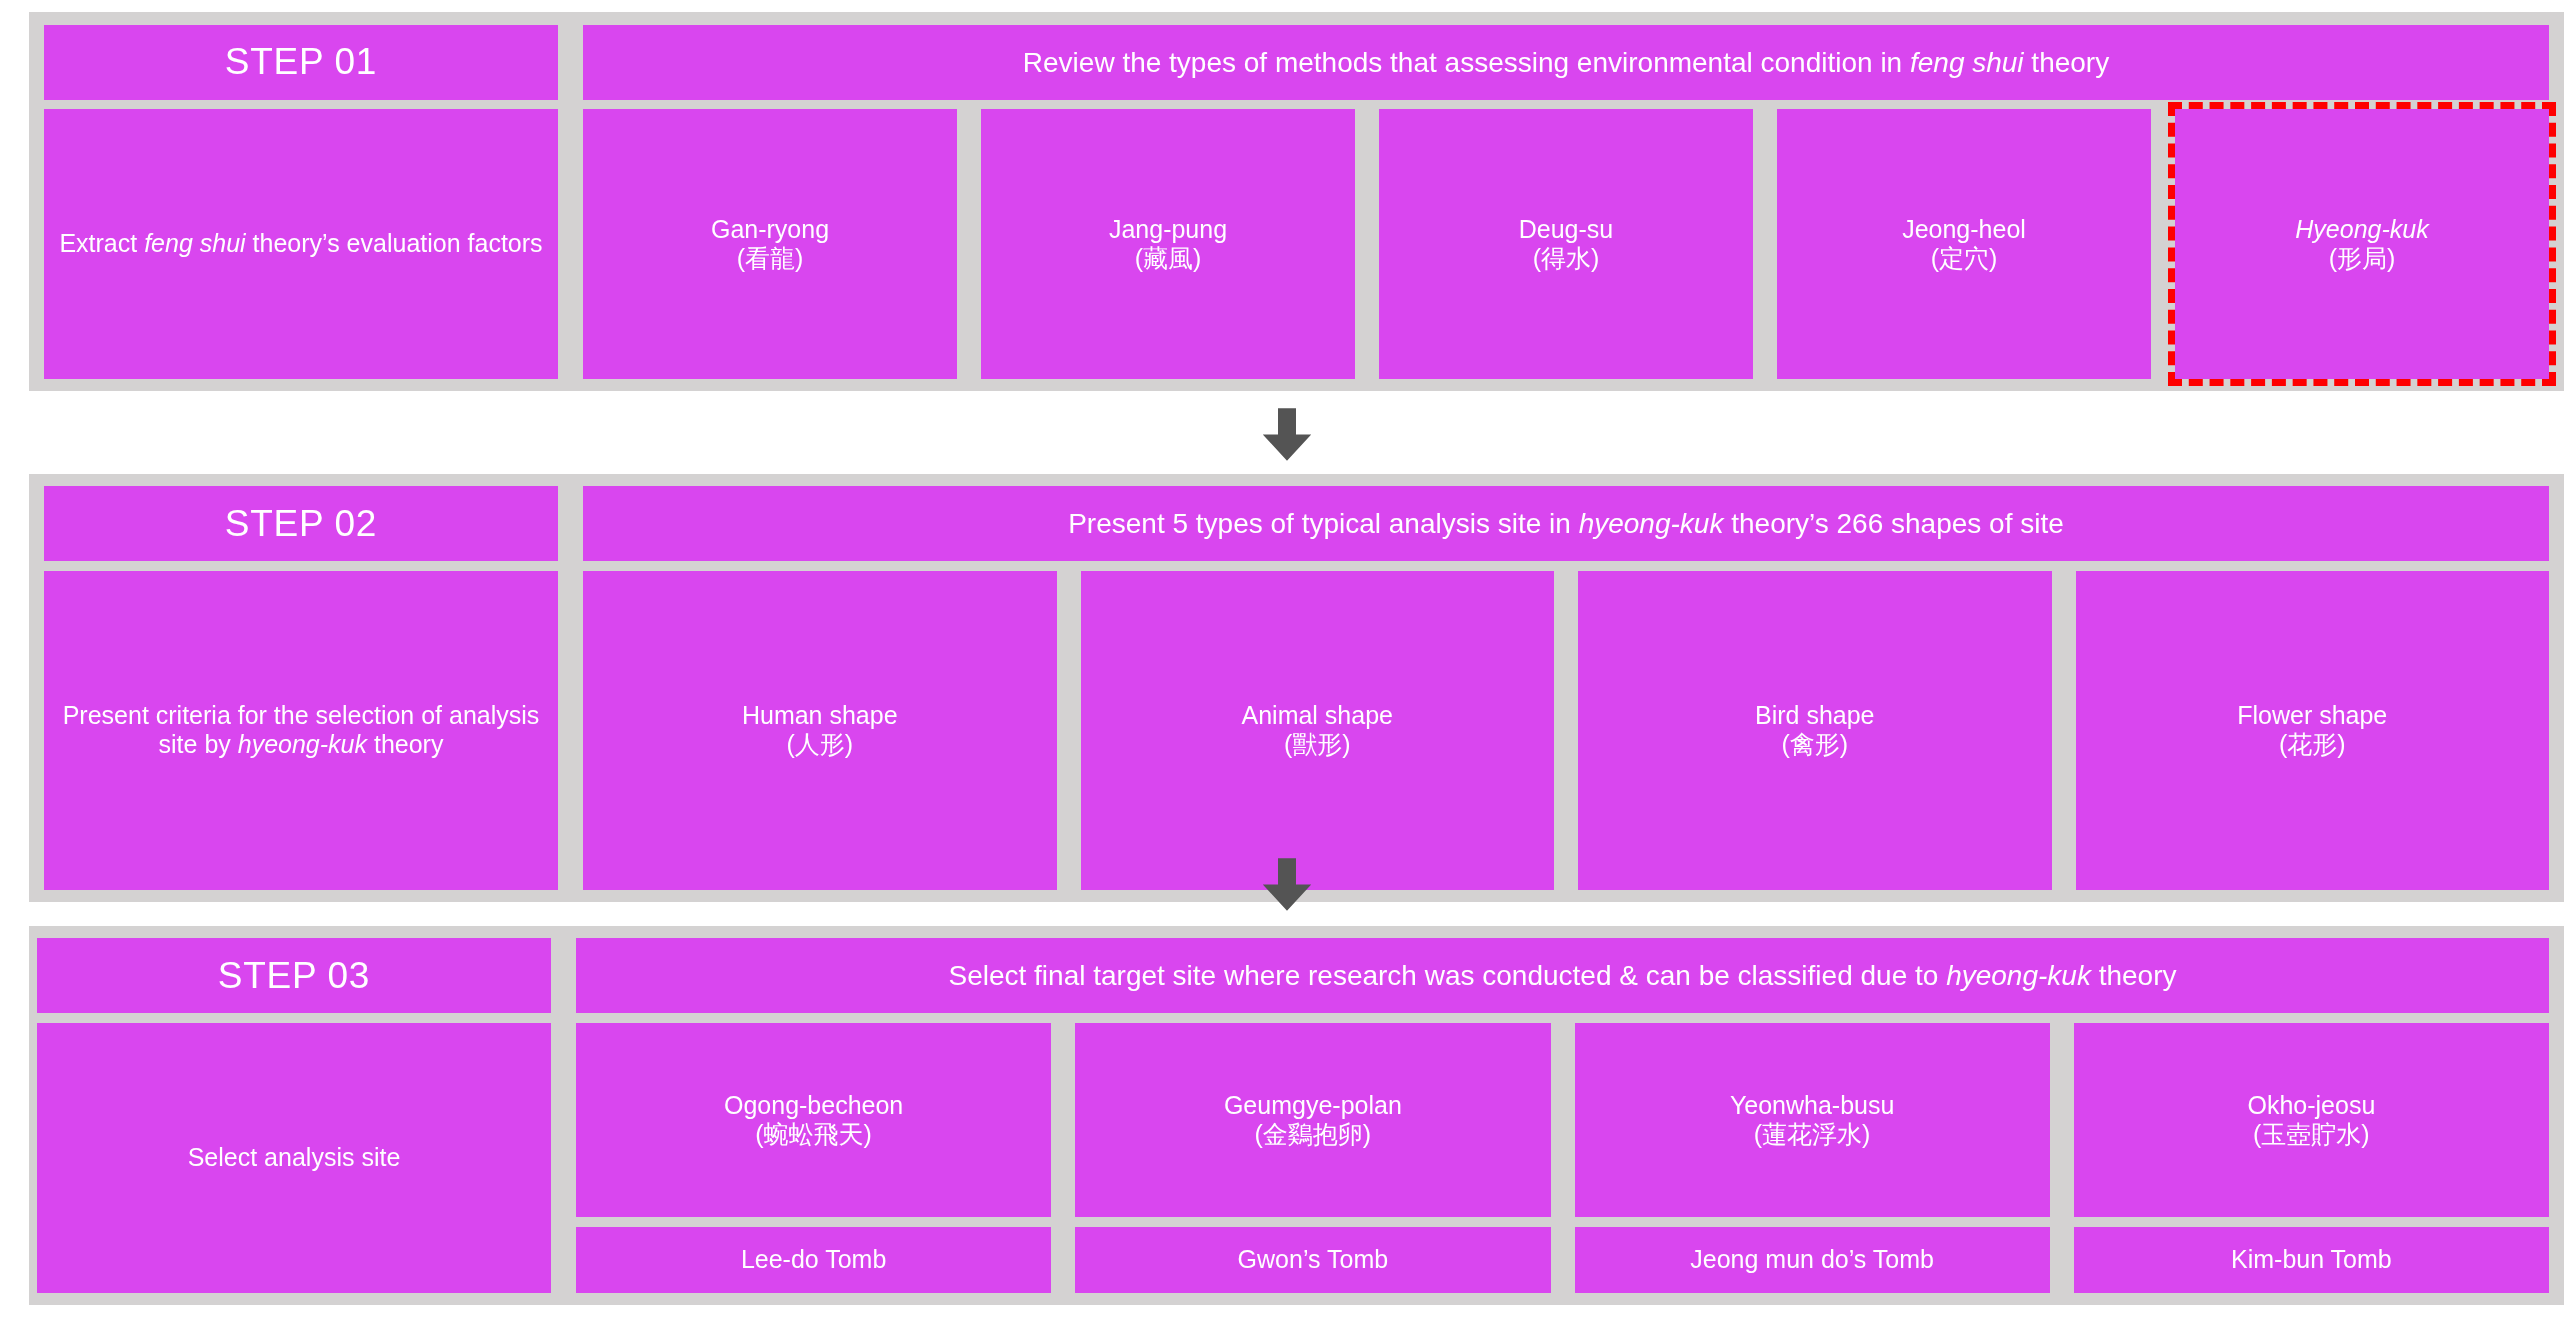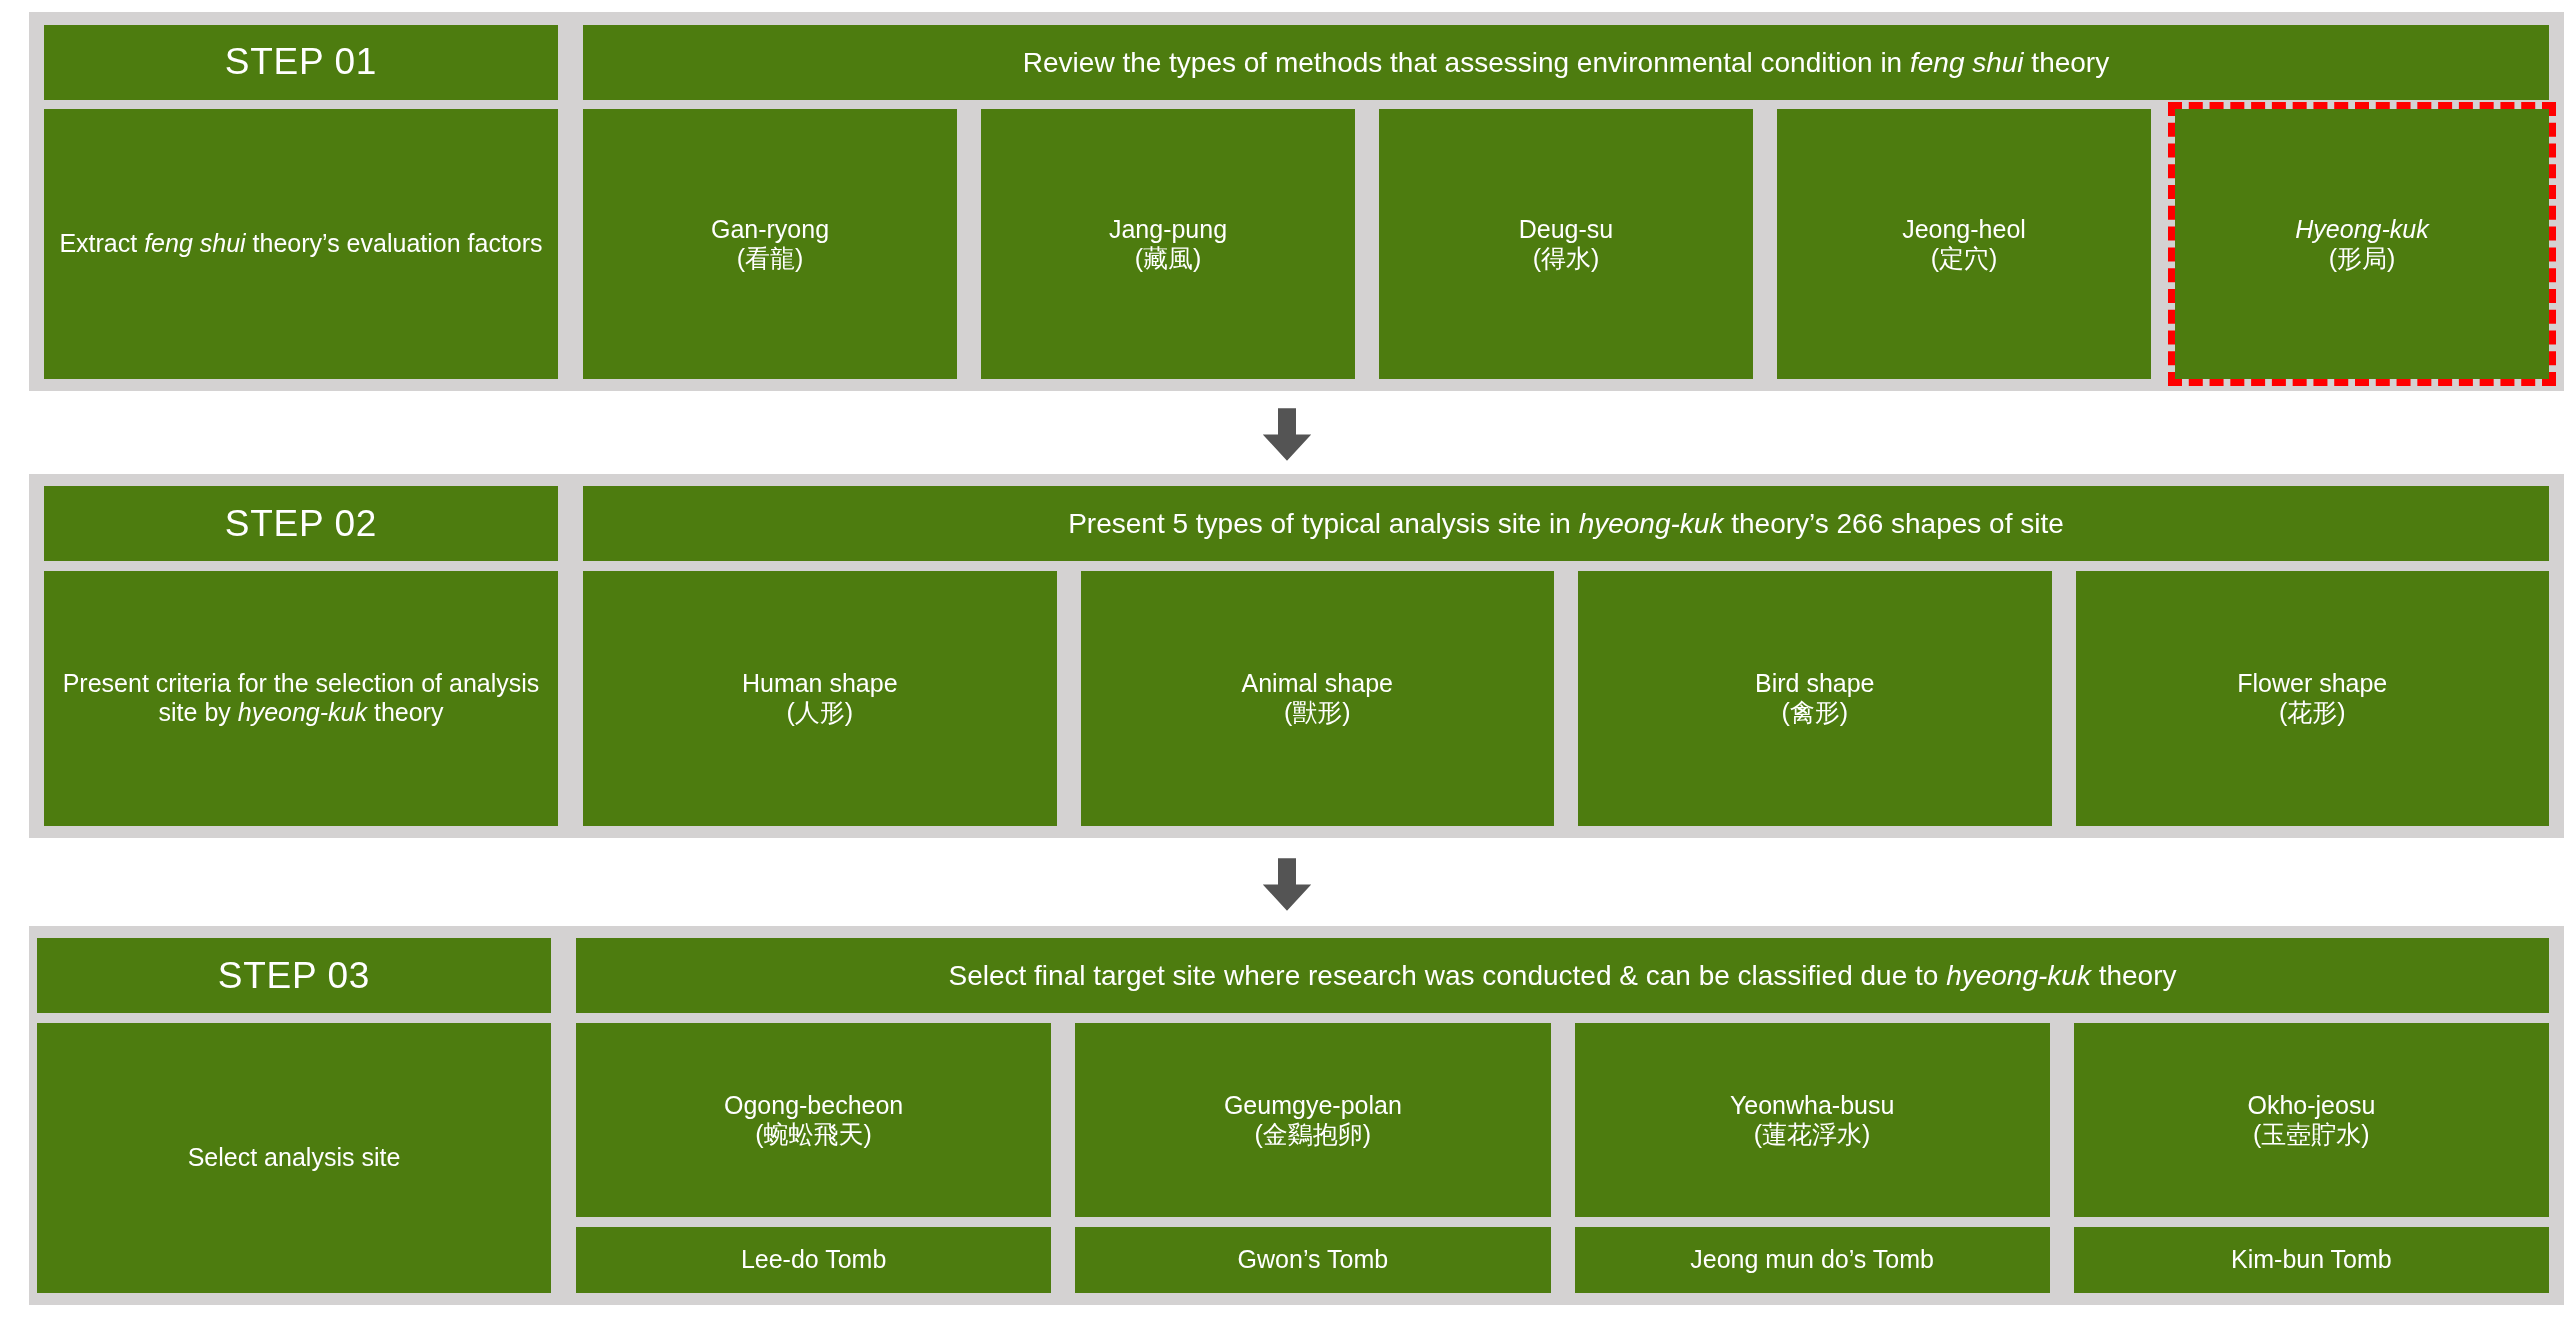--- a/index.html
+++ b/index.html
@@ -48,21 +48,21 @@
   .right-col {
     flex: 1 1 auto;
     display: flex;
     flex-direction: column;
     gap: 9.7px;
     min-width: 0;
   }
 
   
   .box {
-    background: #4d7c0f;
+    background: #d946ef;
     color: #ffffff;
     display: flex;
     align-items: center;
     justify-content: center;
     text-align: center;
     box-sizing: border-box;
     line-height: 1.18;
     padding: 2.8px 7px;
   }
 
@@ -126,21 +126,21 @@
     position: absolute;
     left: 1260px;
     width: 54px;
     height: 53px;
   }
   .arrow svg { display: block; width: 100%; height: 100%; }
 
   
   #panel-1 { top: 12.4px;   height: 379px; }
   #arrow-1 { top: 408px; }
-  #panel-2 { top: 474px;  height: 364px; }
+  #panel-2 { top: 474px;  height: 428px; }
   #arrow-2 { top: 858px; }
   #panel-3 { top: 926px; height: 379px; padding-left: 8px; }
 
   
   .stack-col {
     display: flex;
     flex-direction: column;
     gap: 9.7px;
     flex: 1 1 0;
     min-width: 0;

